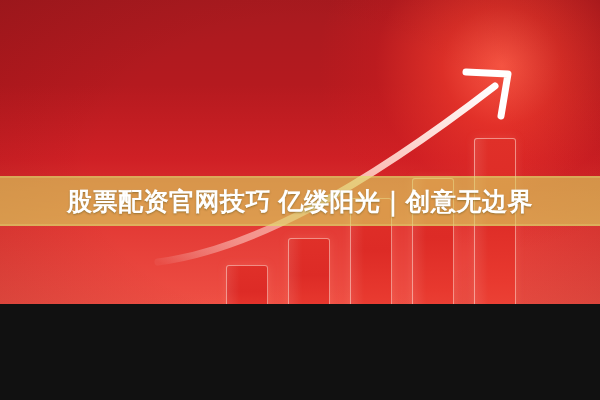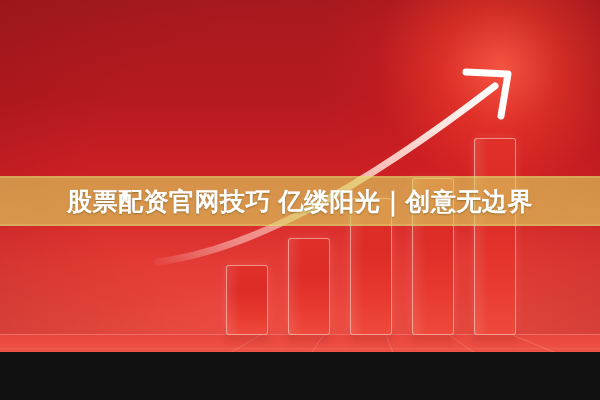--- a/index.html
+++ b/index.html
@@ -3,21 +3,21 @@
 <meta charset="utf-8">
 <style>
   html, body {
     margin: 0;
     padding: 0;
     background: #111;
   }
   #stage {
     position: relative;
     width: 600px;
-    height: 352px;
+    height: 304px;
     overflow: hidden;
     font-family: "Liberation Sans", "DejaVu Sans", sans-serif;
     background: #c0171c;
   }
 
   
   .bg-base {
     position: absolute;
     inset: 0;
     background:

